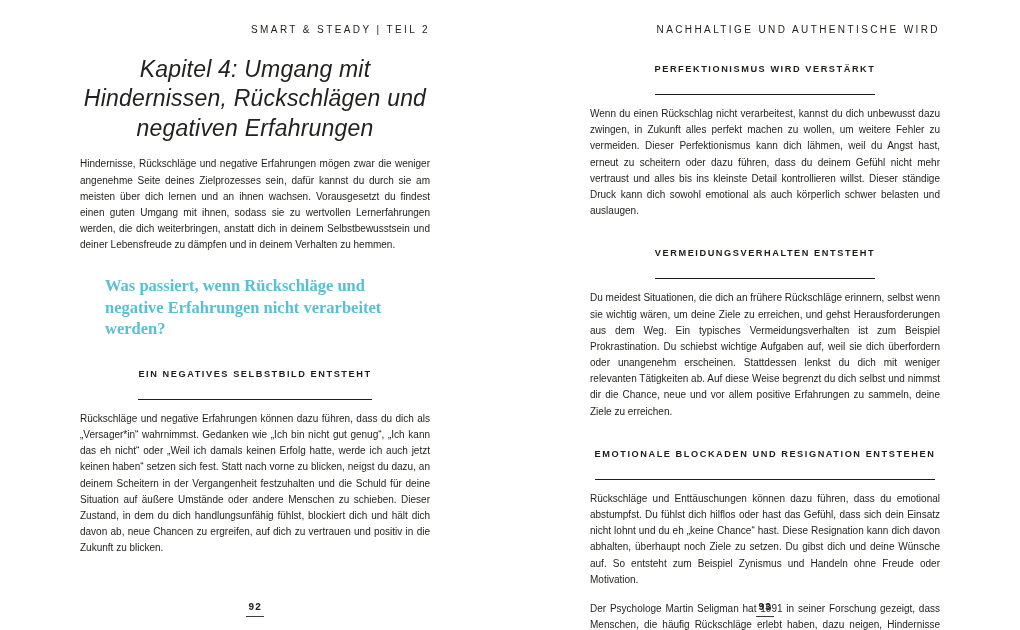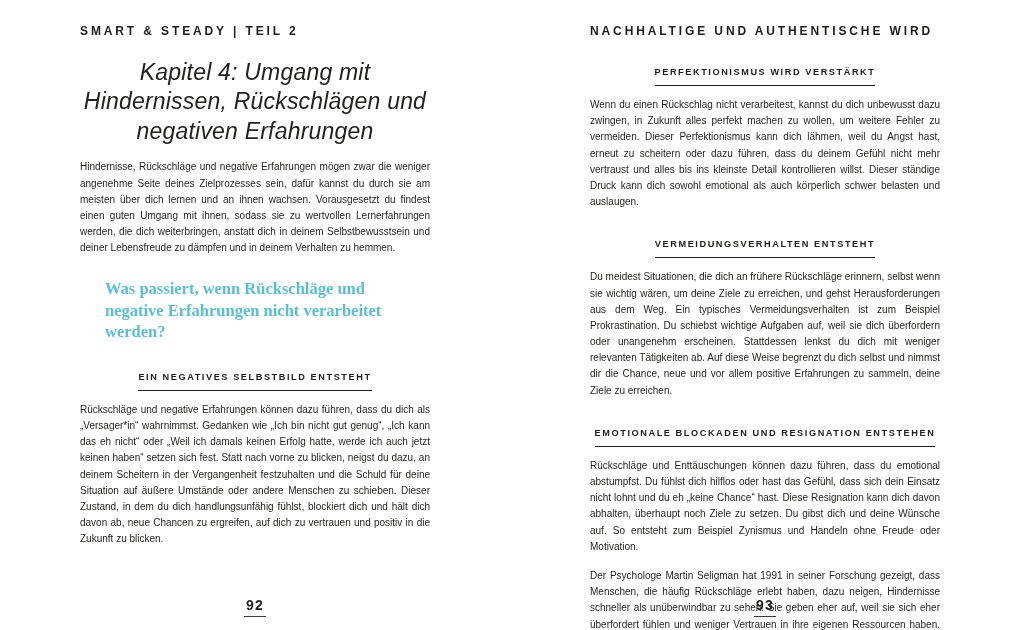--- a/index.html
+++ b/index.html
@@ -16,24 +16,24 @@
     display: flex;
     width: 1020px; height: 630px;
     background: #ffffff;
   }
   .page {
     position: relative;
     width: 510px; height: 630px;
     padding: 24px 80px 0 80px;
   }
   .running-head {
-    font-size: 12px;
-    font-weight: bold;
+    font-size: 10px;
+    font-weight: normal;
     letter-spacing: 0.24em;
-    text-align: left;
+    text-align: right;
     color: #1d1d1b;
     white-space: nowrap;
   }
   .chapter-title {
     margin-top: 20px;
     font-size: 23px;
     font-weight: 400;
     line-height: 1.28;
     text-align: center;
     letter-spacing: 0.2px;
@@ -61,41 +61,42 @@
   }
   .subheading {
     margin-top: 20px;
     text-align: center;
   }
   .subheading .subheading-text {
     display: inline-block;
     font-size: 9.2px;
     font-weight: bold;
     letter-spacing: 0.17em;
-    padding-bottom: 8px;
+    padding-bottom: 20px;
     border-bottom: 1px solid #1d1d1b;
     color: #1d1d1b;
     white-space: nowrap;
   }
   .subheading + .body-text { margin-top: 11px; }
   .page-number {
     position: absolute;
     bottom: 13px;
     left: 0;
     width: 100%;
     text-align: center;
   }
   .page-number .num {
     display: inline-block;
-    font-size: 14px;
+    font-size: 10px;
     font-weight: bold;
     letter-spacing: 0.08em;
     padding: 0 2px 3px 2px;
     border-bottom: 1px solid #3a3a38;
     color: #1d1d1b;
+    font-family: Liberation Mono, monospace;
   }
 </style>
 </head>
 <body>
 
 <div class="spread">
 
   <div class="page" lang="de">
     <div class="running-head">SMART &amp; STEADY | TEIL 2</div>
 

